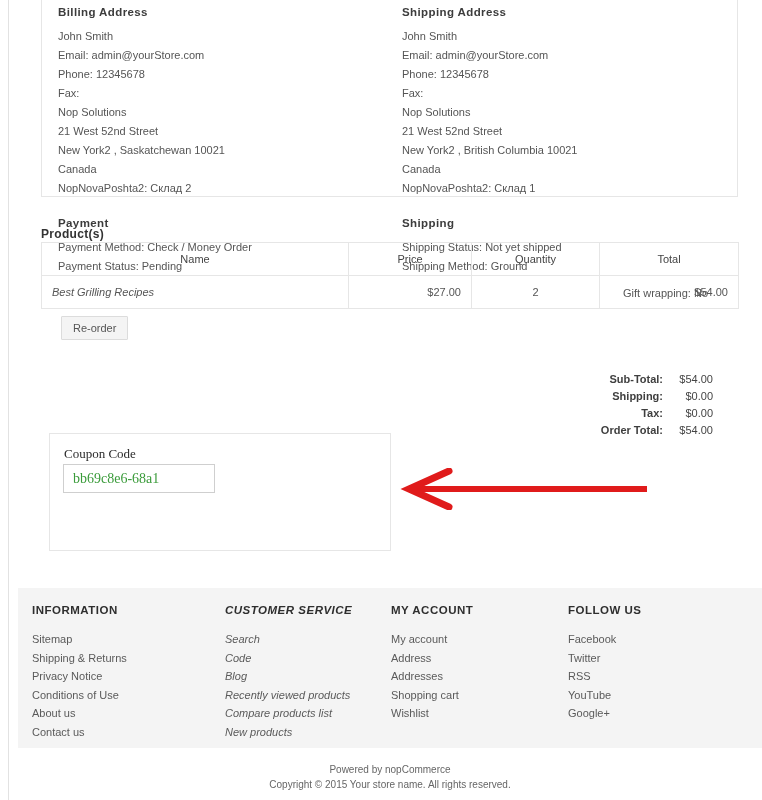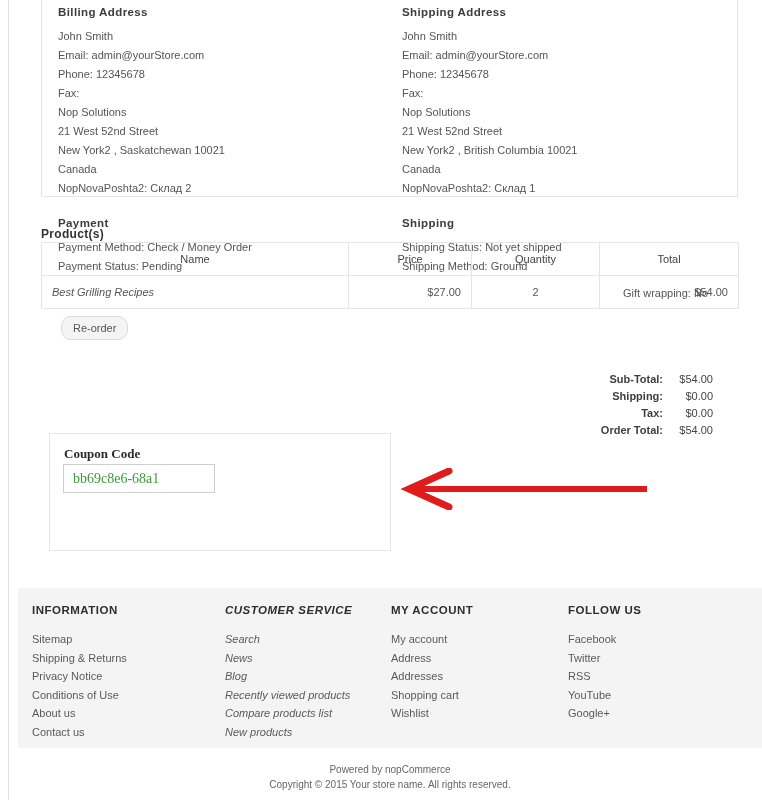--- a/index.html
+++ b/index.html
@@ -116,21 +116,21 @@
   .reorder-btn {
     position: absolute;
     left: 38px; top: 316px;
     background: #f4f4f4;
     border: 1px solid #dcdcdc;
     color: #555;
     font-size: 11px;
     font-family: "Liberation Sans", sans-serif;
     padding: 5px 11px;
     cursor: pointer;
-    border-radius: 10px;
+    border-radius: 1px;
   }
 
   
   .totals {
     position: absolute;
     right: 26px;
     top: 371px;
     width: 200px;
   }
   .totals-row {
@@ -159,21 +159,21 @@
     left: 26px; top: 433px;
     width: 342px;
     height: 118px;
     border: 1px solid #e6e6e6;
     box-sizing: border-box;
   }
   .coupon-label {
     position: absolute;
     left: 14px; top: 12px;
     font-family: "Liberation Serif", serif;
-    font-weight: bold;
+    font-weight: normal;
     font-size: 13px;
     color: #2b2b2b;
   }
   .coupon-input {
     position: absolute;
     left: 13px; top: 30px;
     width: 152px;
     height: 29px;
     border: 1px solid #cfcfcf;
     background: #fff;
@@ -368,21 +368,21 @@
         <a class="footer-link">Shipping &amp; Returns</a>
         <a class="footer-link">Privacy Notice</a>
         <a class="footer-link">Conditions of Use</a>
         <a class="footer-link">About us</a>
         <a class="footer-link">Contact us</a>
       </div>
 
       <div class="footer-col fc-1">
         <div class="footer-title">CUSTOMER SERVICE</div>
         <a class="footer-link">Search</a>
-        <a class="footer-link">News</a>
+        <a class="footer-link">Code</a>
         <a class="footer-link">Blog</a>
         <a class="footer-link">Recently viewed products</a>
         <a class="footer-link">Compare products list</a>
         <a class="footer-link">New products</a>
       </div>
 
       <div class="footer-col fc-2">
         <div class="footer-title">MY ACCOUNT</div>
         <a class="footer-link">My account</a>
         <a class="footer-link">Address</a>

